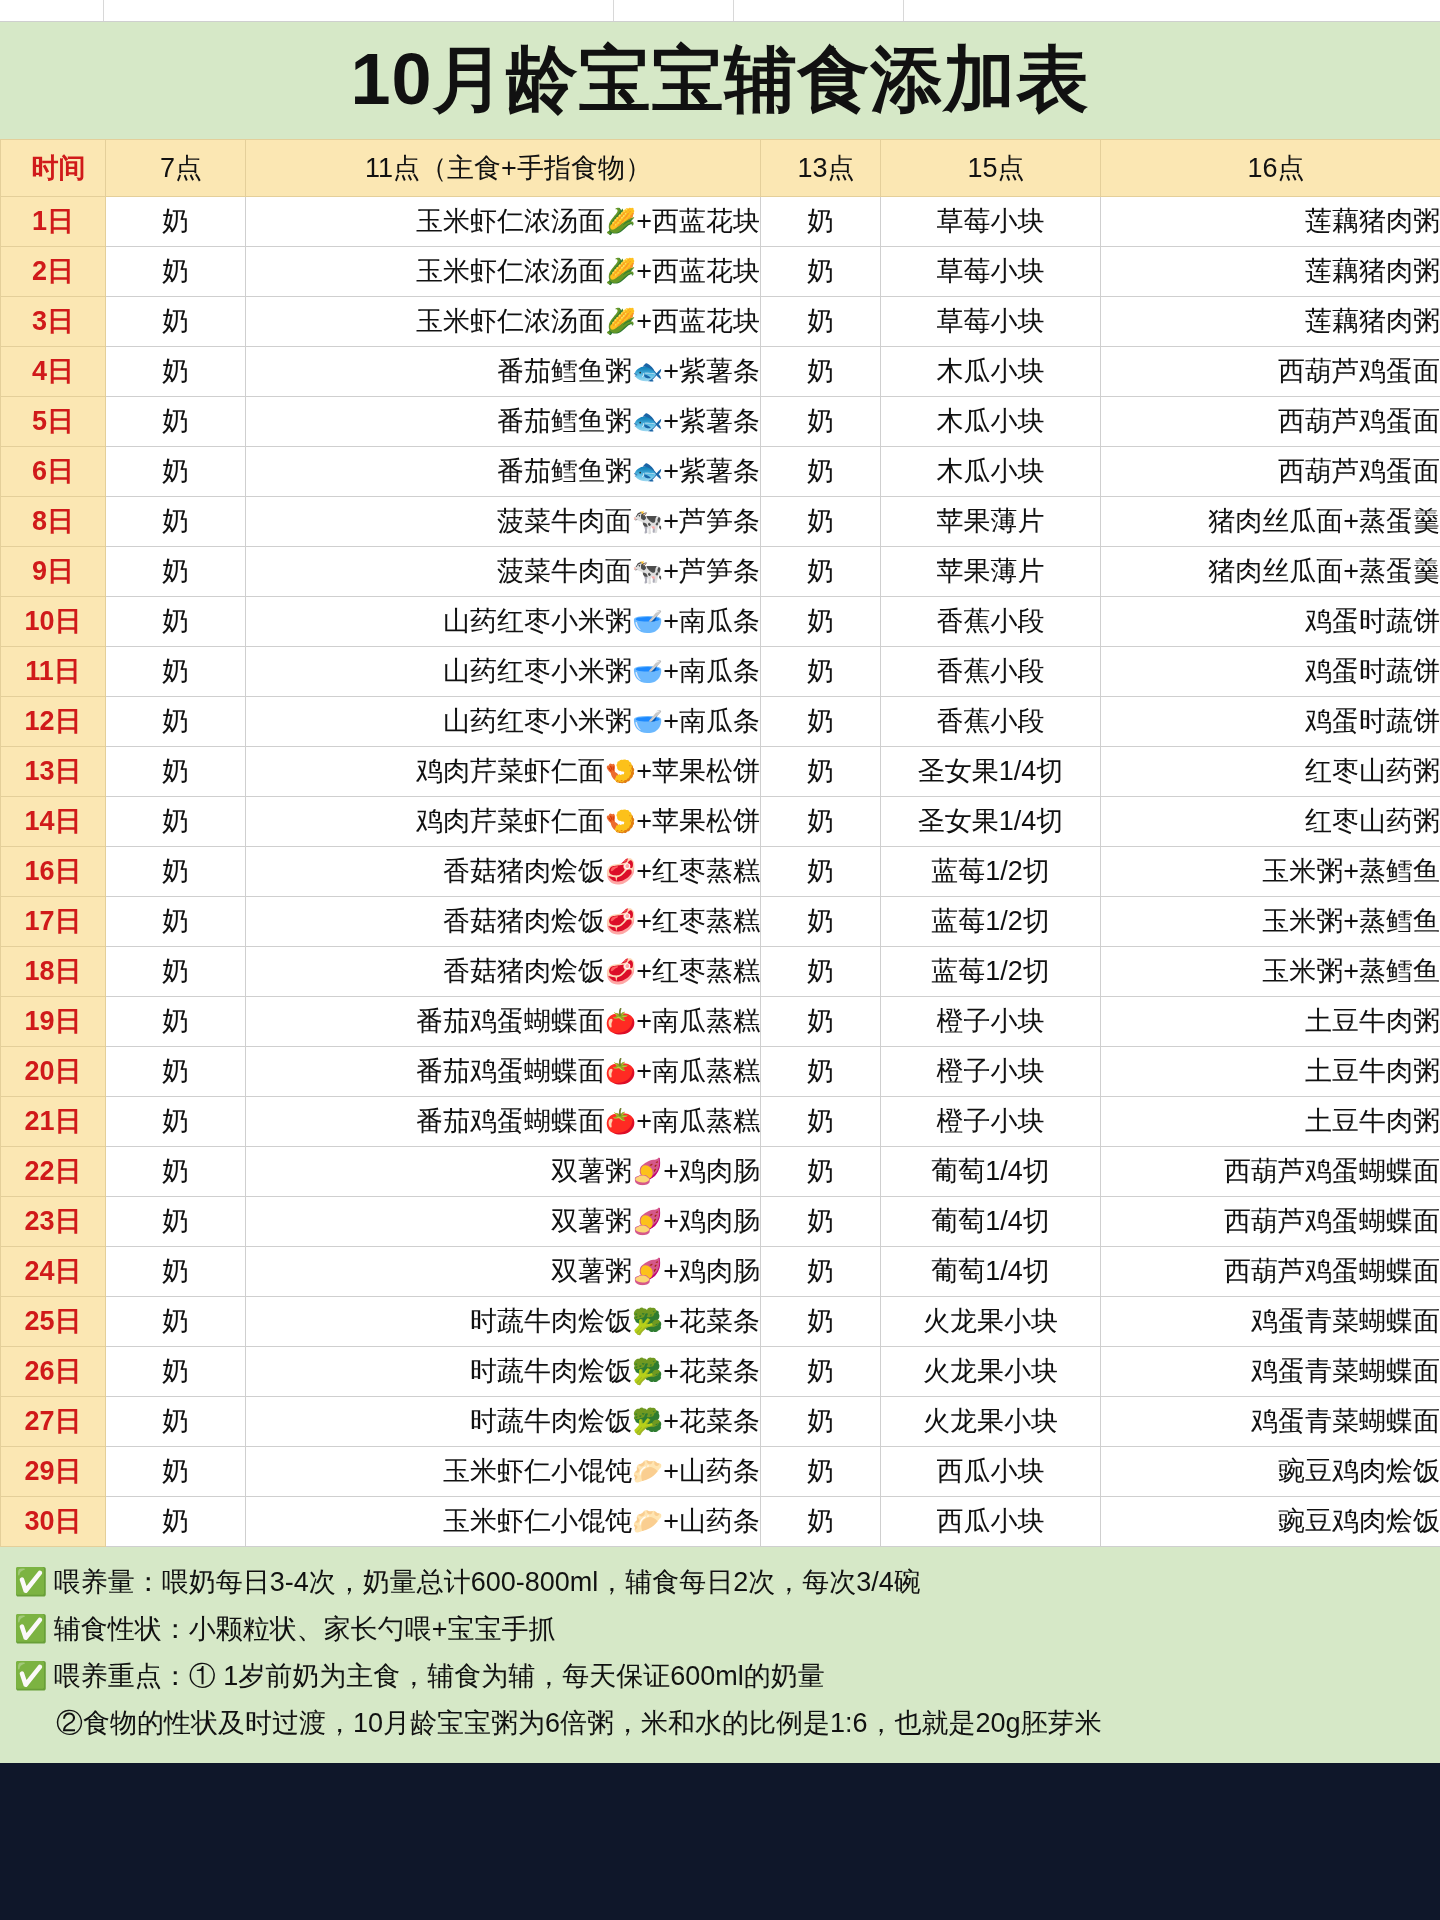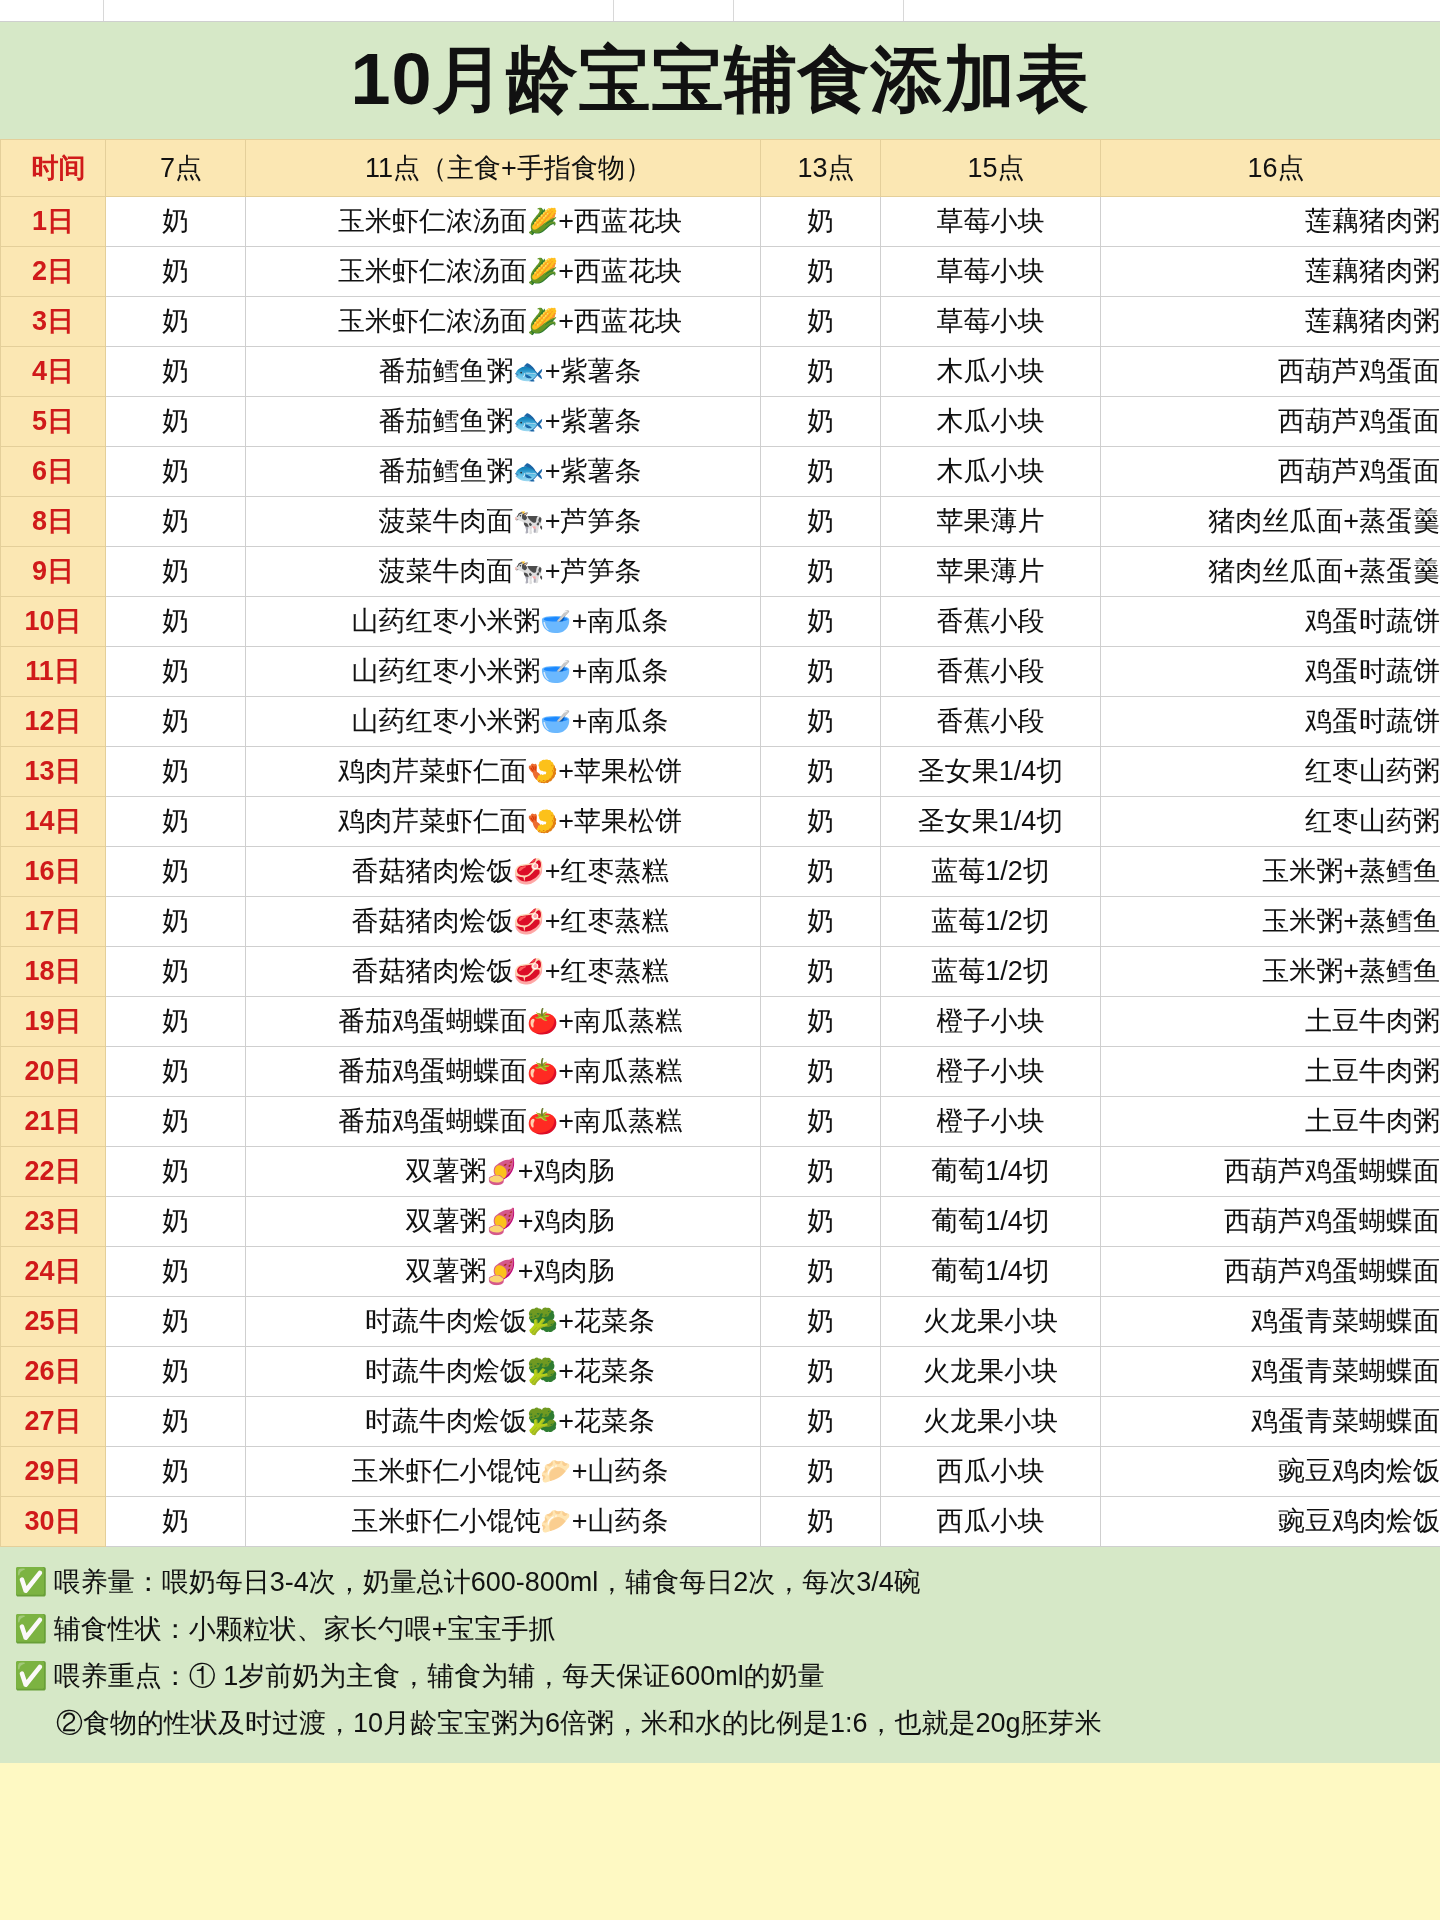--- a/index.html
+++ b/index.html
@@ -10,21 +10,21 @@
   body {
     width: 1440px;
     height: 1920px;
     font-family: "Liberation Sans", sans-serif;
     -webkit-font-smoothing: antialiased;
   }
   .page {
     position: relative;
     width: 1440px;
     height: 1920px;
-    background: #fef9c3;
+    background: #0f172a;
     box-sizing: border-box;
     overflow: hidden;
   }
   
   .top-strip {
     height: 22px;
     width: 100%;
     background: #ffffff;
     position: relative;
   }
@@ -98,21 +98,21 @@
     color: #d01a1a;
     font-weight: bold;
     border-color: #e4cf9a;
   }
   table.sched tbody td.milk,
   table.sched tbody td.snack {
     background: #ffffff;
   }
   table.sched tbody td.main {
     background: #ffffff;
-    text-align: center;
+    text-align: right;
     padding-left: 14px;
   }
   table.sched tbody td.dinner {
     background: #ffffff;
     text-align: right;
     padding-left: 12px;
   }
   .emo { font-size: 25px; }
 
   .notes {

